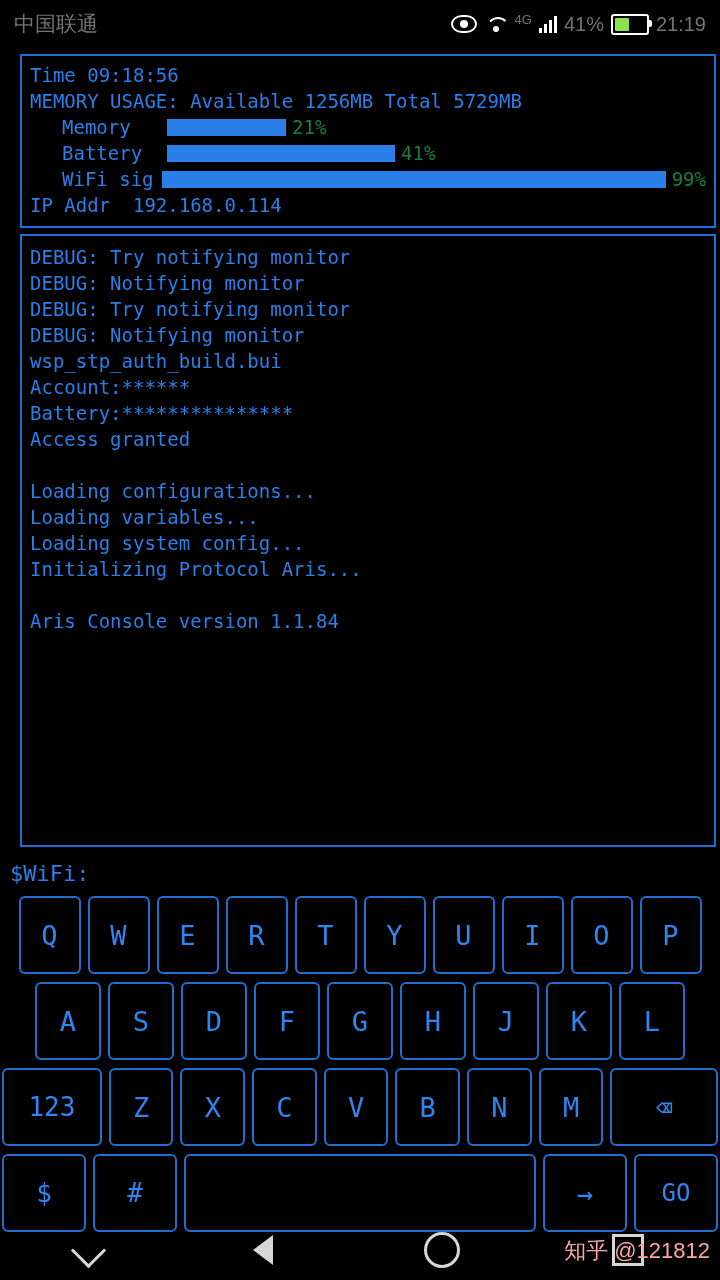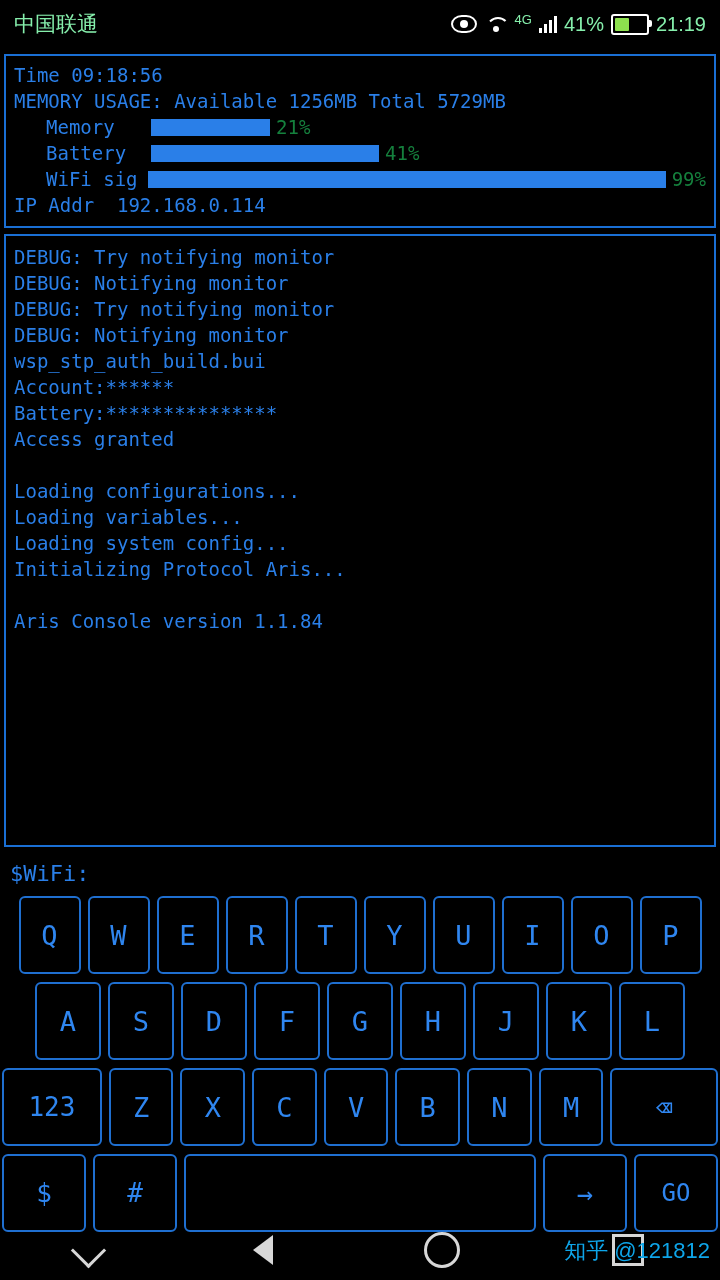--- a/index.html
+++ b/index.html
@@ -1,20 +1,20 @@
 <!DOCTYPE html>
 <html><head>
 <meta charset="utf-8">
 <style>
   html,body{margin:0;padding:0;background:#000;}
   body{width:720px;height:1280px;overflow:hidden;font-family:"DejaVu Sans Mono",monospace;}
   .screen{position:relative;width:720px;height:1280px;background:#000;}
 
   
-  .statusbar{height:48px;display:flex;align-items:center;justify-content:space-between;padding:0 14px;color:#86efac;font-family:"Liberation Sans",sans-serif;font-size:21px;}
+  .statusbar{height:48px;display:flex;align-items:center;justify-content:space-between;padding:0 14px;color:#737373;font-family:"Liberation Sans",sans-serif;font-size:21px;}
   .sb-left{display:flex;align-items:center;}
   .sb-right{display:flex;align-items:center;gap:7px;font-size:20px;}
   .icn{display:inline-block;}
   .eye{width:26px;height:18px;position:relative;}
   .eye:before{content:"";position:absolute;left:0;top:0;width:26px;height:18px;border:2px solid #fff;border-radius:50% 50% 50% 50%/60% 60% 60% 60%;box-sizing:border-box;}
   .eye:after{content:"";position:absolute;left:9px;top:5px;width:8px;height:8px;border-radius:50%;background:#fff;}
   .wifi{width:24px;height:18px;position:relative;}
   .wifi:before{content:"";position:absolute;left:2px;top:2px;width:20px;height:20px;border:2px solid #fff;border-radius:50%;clip-path:polygon(0 0,100% 0,50% 50%);}
   .wifi:after{content:"";position:absolute;left:9px;top:11px;width:6px;height:6px;background:#fff;border-radius:50%;}
   .net{font-size:13px;vertical-align:top;position:relative;top:-5px;}
@@ -22,21 +22,21 @@
   .bars i{display:block;width:3px;background:#fff;}
   .bars i:nth-child(1){height:5px;}
   .bars i:nth-child(2){height:9px;}
   .bars i:nth-child(3){height:13px;}
   .bars i:nth-child(4){height:17px;}
   .batt{width:34px;height:17px;border:2px solid #fff;border-radius:3px;position:relative;display:inline-block;}
   .batt:after{content:"";position:absolute;right:-5px;top:4px;width:3px;height:7px;background:#fff;border-radius:0 2px 2px 0;}
   .batt i{position:absolute;left:2px;top:2px;bottom:2px;width:40%;background:#8de04e;border-radius:1px;}
 
   
-  .panel{border:2px solid #1a6fd4;margin:6px 4px 0 4px;box-sizing:border-box;}
+  .panel{border:2px solid #1a6fd4;margin:6px 4px 0 20px;box-sizing:border-box;}
   .info{padding:6px 8px 8px 8px;}
   .trm{color:#2a7fe8;font-family:"DejaVu Sans Mono",monospace;font-size:19px;line-height:26px;white-space:pre;letter-spacing:0px;}
   .row{display:flex;align-items:center;height:26px;padding-left:32px;}
   .lbl{color:#2a7fe8;font-size:19px;font-family:"DejaVu Sans Mono",monospace;white-space:pre;}
   .bar{height:17px;background:#2a7fe8;margin:0 6px 0 0;}
   .pct{color:#15803d;font-size:19px;font-family:"DejaVu Sans Mono",monospace;}
 
   .console{height:613px;padding:8px 8px;overflow:hidden;}
   .console .line{color:#2a7fe8;font-family:"DejaVu Sans Mono",monospace;font-size:19px;line-height:26px;white-space:pre;}
 
@@ -57,21 +57,21 @@
   .kgo{width:84px;font-size:24px;}
   .r2pad{padding-left:30px;padding-right:30px;}
 
   
   .nav{position:absolute;left:0;bottom:0;width:720px;height:60px;display:flex;align-items:center;justify-content:space-around;}
   .nav span{color:#cfcfcf;}
   .navchev{width:22px;height:22px;border-left:3px solid #d7d7d7;border-bottom:3px solid #d7d7d7;transform:rotate(-45deg);}
   .navback{width:0;height:0;border-top:15px solid transparent;border-bottom:15px solid transparent;border-right:20px solid #d7d7d7;}
   .navhome{width:30px;height:30px;border:3px solid #d7d7d7;border-radius:50%;}
   .navrec{width:26px;height:26px;border:3px solid #d7d7d7;}
-  .wm{position:absolute;right:10px;bottom:14px;color:#0ea5e9;font-family:"Liberation Sans",sans-serif;font-size:22px;}
+  .wm{position:absolute;right:10px;bottom:14px;color:#fca5a5;font-family:"Liberation Sans",sans-serif;font-size:22px;}
 </style>
 </head>
 <body>
 
 <div class="screen">
 
   <div class="statusbar">
     <div class="sb-left">
       <span>中国联通</span>
     </div>

